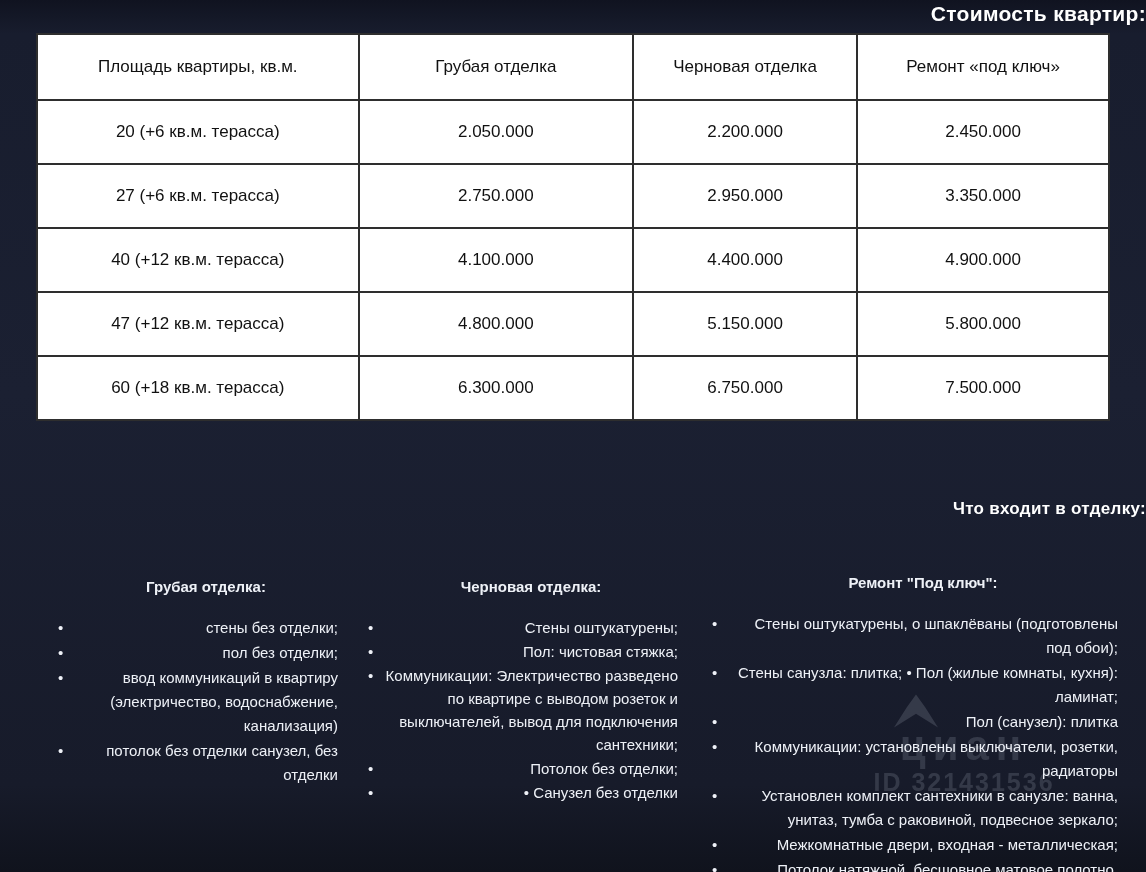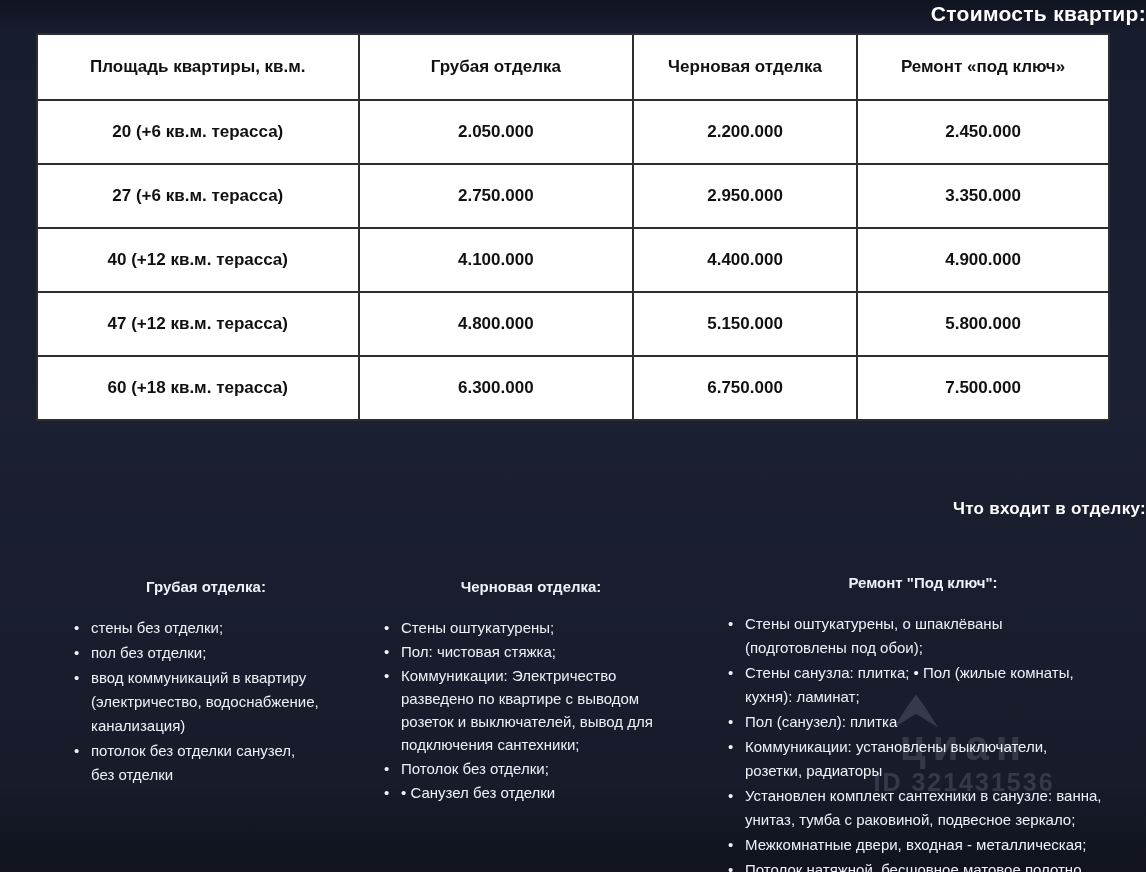--- a/index.html
+++ b/index.html
@@ -12,37 +12,37 @@
     position:absolute; top:2px; left:0; width:100%; text-align:right;
     color:#ffffff; font-size:21px; font-weight:bold; letter-spacing:0.3px;
   }
   .price-table {
     position:absolute; left:36px; top:33px; width:1074px;
     border-collapse:collapse; table-layout:fixed; background:#ffffff;
     border:2px solid #2e2e2e;
   }
   .price-table th, .price-table td {
     border:2px solid #2e2e2e; background:#ffffff; color:#111111;
-    font-weight:bold; font-size:17px; text-align:center; vertical-align:middle;
+    font-weight:normal; font-size:17px; text-align:center; vertical-align:middle;
     padding:0 14px; overflow:hidden;
   }
   .price-table th { height:64px; }
   .price-table td { height:62px; }
 
   .section-heading {
     position:absolute; top:499px; left:0; width:1146px; text-align:right;
     color:#ffffff; font-size:17px; font-weight:bold; letter-spacing:0.3px;
   }
 
   .finishing-col { position:absolute; color:#eef1f7; font-size:15px; z-index:2; }
   .col-1 { left:56px;  top:578px; width:282px; }
   .col-2 { left:366px; top:578px; width:312px; }
   .col-3 { left:710px; top:574px; width:408px; }
   .col-title { font-weight:bold; font-size:15px; margin:0 0 21px 18px;text-align:center; }
-  .col-list { list-style:none; margin:16px; padding:0; }
+  .col-list { list-style:none; margin:0; padding:0;text-align:right; }
   .col-list li { position:relative; padding-left:19px; line-height:24px; margin-bottom:1px; }
   .col-2 .col-list li { line-height:23px; }
   .col-list li::before { content:"\2022"; position:absolute; left:2px; top:0; }
 
   .watermark {
     position:absolute; left:836px; top:694px; width:256px; z-index:1;
     opacity:0.16; color:#cdd4e2; text-align:center; pointer-events:none;
   }
   .wm-icon { display:block; width:44px; height:34px; margin:0 auto -4px 58px; fill:currentColor; }
   .wm-brand { font-size:42px; font-weight:bold; letter-spacing:7px; line-height:44px; }

